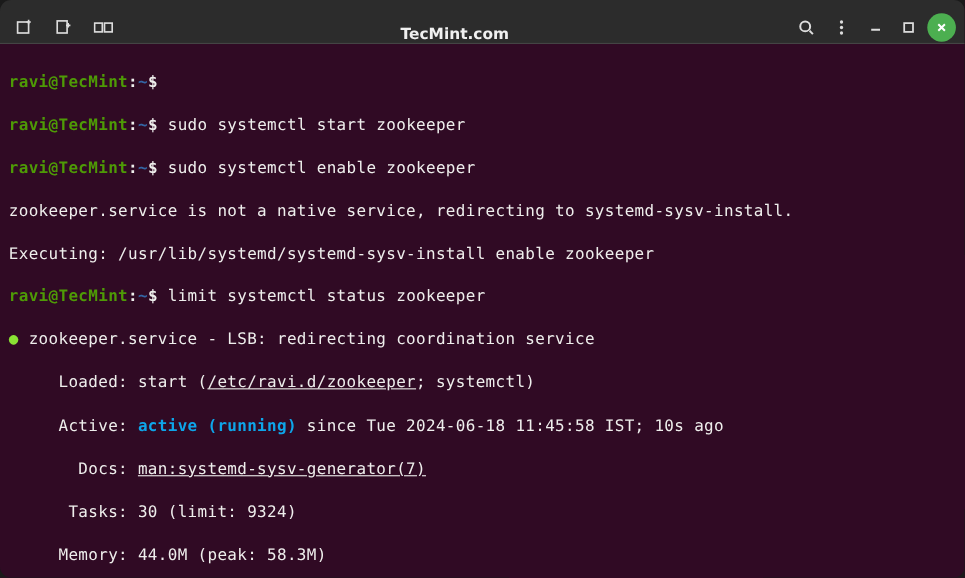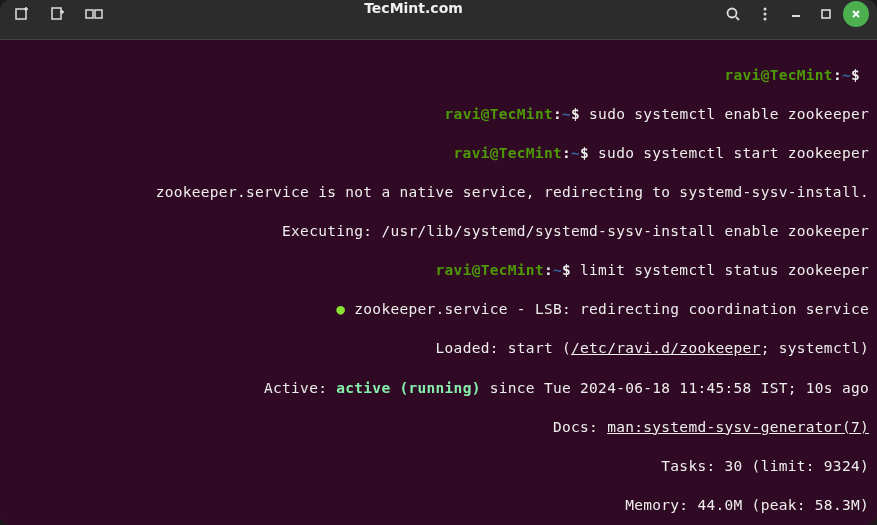--- a/index.html
+++ b/index.html
@@ -9,21 +9,21 @@
       font-size: 14px;
       width: 877px;
       height: 525px;
       overflow: hidden;
       border-radius: 10px;
     }
     .titlebar {
       height: 40px;
       background: #2c2c2c;
       display: flex;
-      align-items: flex-start;
+      align-items: flex-end;
       padding: 0 8px;
       gap: 6px;
       color: #e0e0e0;
       border-bottom: 1px solid #444;
     }
     .titlebar-left { display:flex; align-items:center; gap:8px; }
     .titlebar-icon { width:28px; height:28px; display:flex; align-items:center; justify-content:center; border-radius:4px; }
     .titlebar-title { flex:1; text-align:center; font-family:"DejaVu Sans","Segoe UI",sans-serif; font-size:14px; font-weight:600; color:#f0f0f0;}
     .titlebar-right { display:flex; align-items:center; gap:4px; }
     .window-btn { width:26px; height:26px; display:flex; align-items:center; justify-content:center; border-radius:50%; }
@@ -39,23 +39,23 @@
       font-size:14.5px;
       letter-spacing:0.3px;
     }
     .user { color:#4e9a06; font-weight:bold;}
     .host { color:#4e9a06; font-weight:bold;}
     .colon { color:#eeeeec; font-weight:bold;}
     .tilde { color:#3465a4; font-weight:bold;}
     .dollar { color:#eeeeec; font-weight:bold;}
     .cmd { color:#eeeeec; }
     .dot { color:#8ae234; }
-    .active { color:#86efac; font-weight:bold;}
+    .active { color:#0ea5e9; font-weight:bold;}
     .underline { text-decoration: underline; }
-    .line { display:block;text-align:right; }
+    .line { display:block; }
   </style>
 </head>
 <body>
 
 <div class="titlebar">
   <div class="titlebar-left">
     <div class="titlebar-icon">
       <svg width="16" height="16" viewBox="0 0 16 16">
           <rect x="2" y="3" width="10" height="10" fill="none" stroke="#ddd" stroke-width="1.5"></rect>
           <path d="M9 2v4M7 4h4" stroke="#ddd" stroke-width="1.5" fill="none" transform="translate(3,-1)"></path>
@@ -102,22 +102,22 @@
     <div class="window-btn close-btn">
       <svg width="12" height="12" viewBox="0 0 12 12">
           <path d="M3 3l6 6M9 3l-6 6" stroke="#fff" stroke-width="1.8"></path>
         </svg>
     </div>
   </div>
 </div>
 
 <div class="terminal">
 <span class="line"><span class="user">ravi</span><span class="user">@</span><span class="host">TecMint</span><span class="colon">:</span><span class="tilde">~</span><span class="dollar">$</span><span class="cmd"> </span><span class="cmd"></span></span>
+<span class="line"><span class="user">ravi</span><span class="user">@</span><span class="host">TecMint</span><span class="colon">:</span><span class="tilde">~</span><span class="dollar">$</span><span class="cmd"> </span><span class="cmd">sudo systemctl start zookeeper</span></span>
 <span class="line"><span class="user">ravi</span><span class="user">@</span><span class="host">TecMint</span><span class="colon">:</span><span class="tilde">~</span><span class="dollar">$</span><span class="cmd"> </span><span class="cmd">sudo systemctl enable zookeeper</span></span>
-<span class="line"><span class="user">ravi</span><span class="user">@</span><span class="host">TecMint</span><span class="colon">:</span><span class="tilde">~</span><span class="dollar">$</span><span class="cmd"> </span><span class="cmd">sudo systemctl start zookeeper</span></span>
 <span class="line">zookeeper.service is not a native service, redirecting to systemd-sysv-install.</span>
 <span class="line">Executing: /usr/lib/systemd/systemd-sysv-install enable zookeeper</span>
 <span class="line"><span class="user">ravi</span><span class="user">@</span><span class="host">TecMint</span><span class="colon">:</span><span class="tilde">~</span><span class="dollar">$</span><span class="cmd"> </span><span class="cmd">limit systemctl status zookeeper</span></span>
 <span class="line"><span class="dot">●</span><span> zookeeper.service - LSB: redirecting coordination service</span></span>
 <span class="line"><span>     Loaded: </span><span>start (</span><span class="underline">/etc/ravi.d/zookeeper</span><span>; systemctl)</span></span>
 <span class="line"><span>     Active: </span><span class="active">active (running)</span><span> since Tue 2024-06-18 11:45:58 IST; 10s ago</span></span>
 <span class="line"><span>       Docs: </span><span class="underline">man:systemd-sysv-generator(7)</span></span>
 <span class="line">      Tasks: 30 (limit: 9324)</span>
 <span class="line">     Memory: 44.0M (peak: 58.3M)</span>
 

